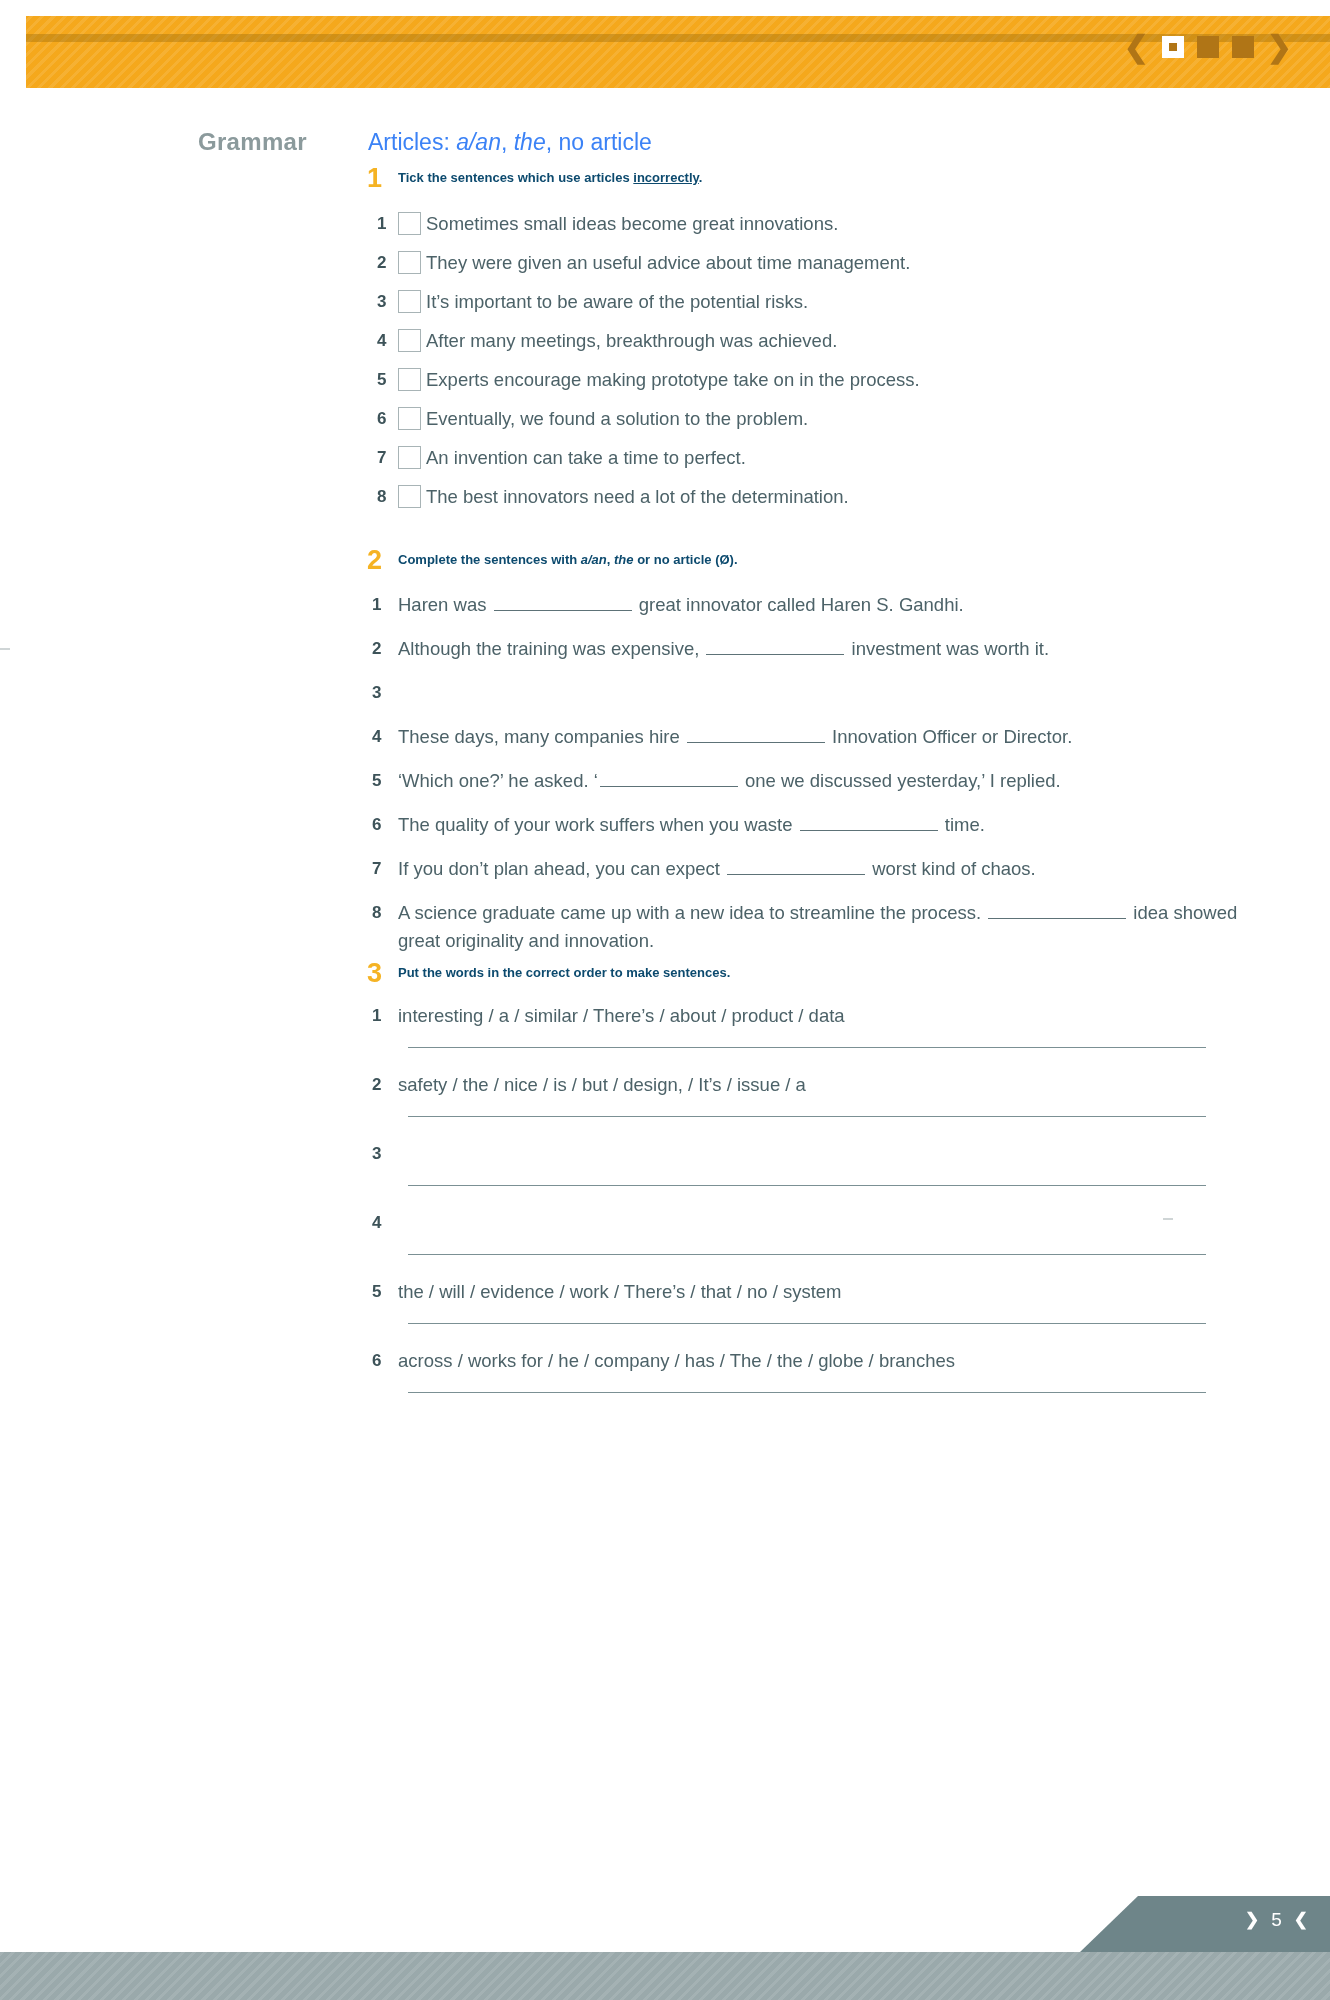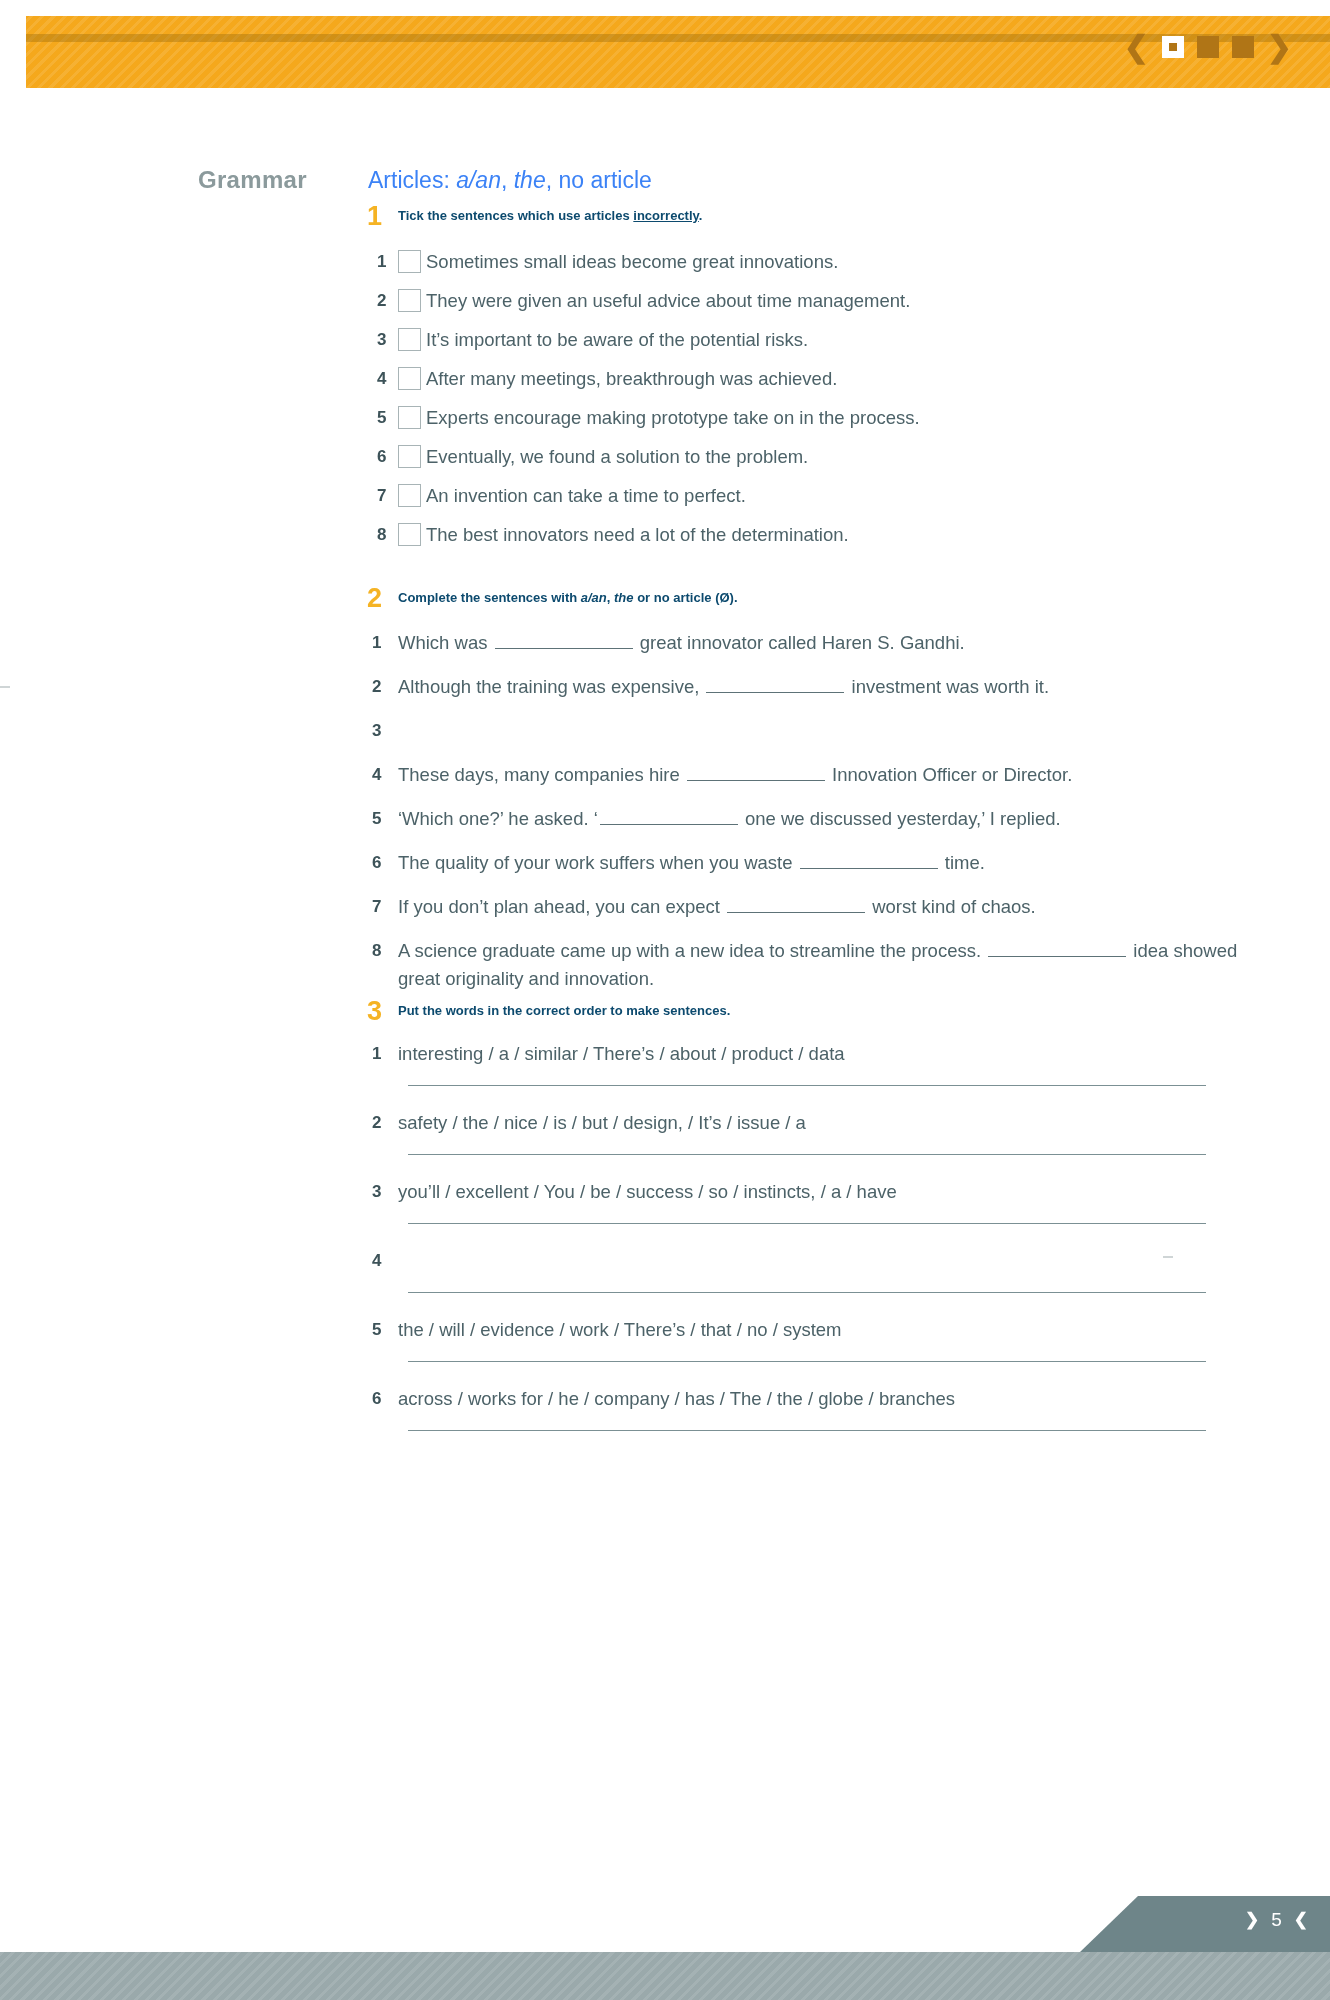--- a/index.html
+++ b/index.html
@@ -83,21 +83,20 @@
     background: #b07516;
   }
   .pg-box .pg-inner { width: 0; height: 0; }
 
   
   .page {
     position: absolute;
     top: 88px; left: 0;
     width: 1173px;
     height: 1840px;
-    margin-top: 38px;
   }
 
   .edge-tick {
     position: absolute;
     background: #cfd5d6;
   }
 
   .section-head {
     position: absolute;
     top: 40px;
@@ -378,21 +377,21 @@
   </div>
 
   <div class="exercise" id="ex2">
     <div class="ex-head">
       <span class="ex-num">2</span>
       <span class="ex-instruction"><span>Complete the sentences with </span><i>a/an</i><span>, </span><i>the</i><span> or no article (Ø).</span></span>
     </div>
 
     <div class="gap-row">
       <span class="idx">1</span>
-      <span class="sent"><span>Which was </span><span class="blank"></span><span> great innovator called Haren S. Gandhi.</span></span>
+      <span class="sent"><span>Haren was </span><span class="blank"></span><span> great innovator called Haren S. Gandhi.</span></span>
     </div>
     <div class="gap-row">
       <span class="idx">2</span>
       <span class="sent"><span>Although the training was expensive, </span><span class="blank"></span><span> investment was worth it.</span></span>
     </div>
     <div class="gap-row">
       <span class="idx">3</span>
     </div>
     <div class="gap-row">
       <span class="idx">4</span>
@@ -429,21 +428,20 @@
     <div class="answer-line"></div>
 
     <div class="word-row">
       <span class="idx">2</span>
       <span class="words">safety / the / nice / is / but / design, / It’s / issue / a</span>
     </div>
     <div class="answer-line"></div>
 
     <div class="word-row">
       <span class="idx">3</span>
-      <span class="words">you’ll / excellent / You / be / success / so / instincts, / a / have</span>
     </div>
     <div class="answer-line"></div>
 
     <div class="word-row">
       <span class="idx">4</span>
     </div>
     <div class="answer-line"></div>
 
     <div class="word-row">
       <span class="idx">5</span>

